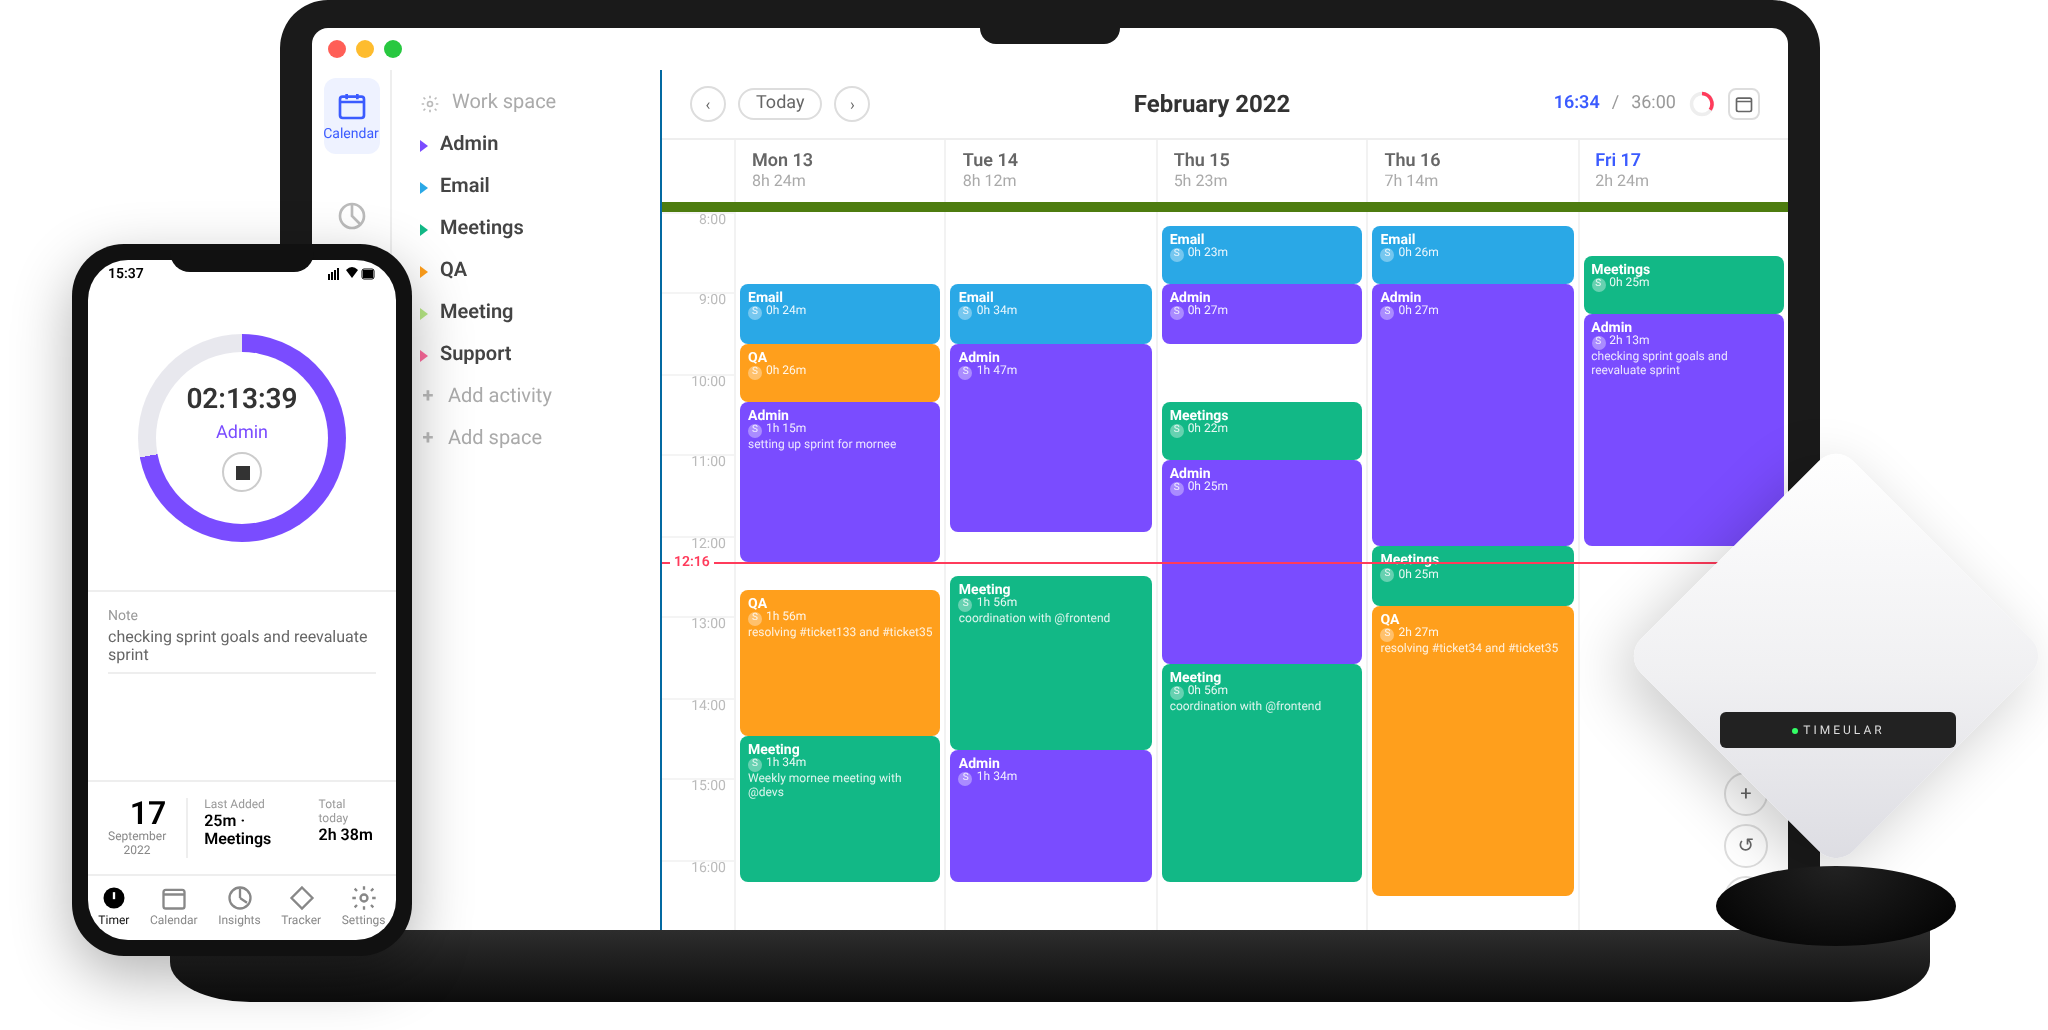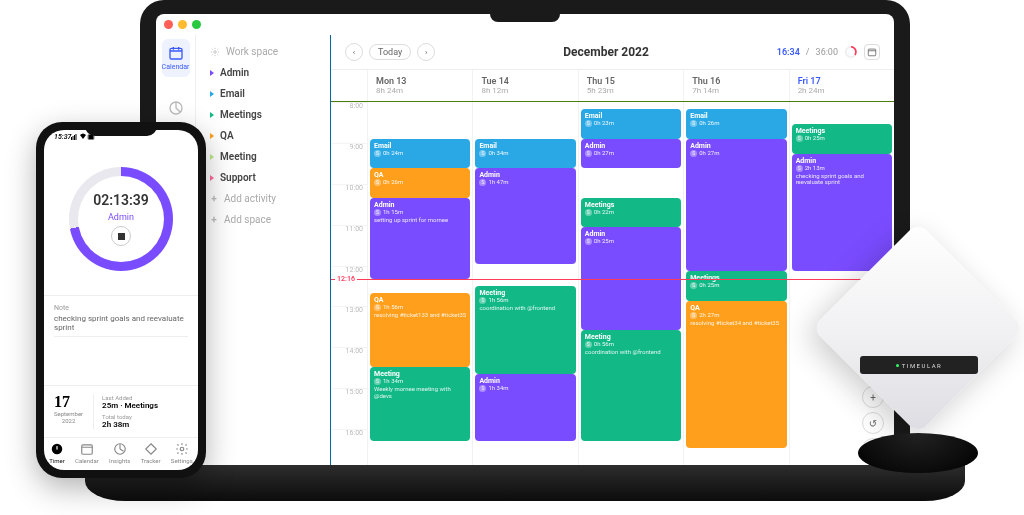--- a/index.html
+++ b/index.html
@@ -35,21 +35,21 @@
   .header { display: flex; align-items: center; justify-content: space-between; padding: 8px 14px; border-bottom: 1px solid #eee; }
   .hdr-left { display: flex; align-items: center; gap: 6px; }
   .nav-btn { width: 18px; height: 18px; border: 1px solid #ddd; border-radius: 50%; display: flex; align-items: center; justify-content: center; font-size: 8px; color: #666; cursor: pointer; background: #fff; }
   .today-btn { border: 1px solid #ddd; border-radius: 10px; padding: 2px 8px; font-size: 9px; color: #666; cursor: pointer; }
   .hdr-title { font-weight: 700; font-size: 12px; color: #333; }
   .hdr-right { display: flex; align-items: center; gap: 6px; font-size: 9px; }
   .hdr-right .time1 { color: #3b5bff; font-weight: 600; }
   .hdr-right .time2 { color: #999; }
   .mini-icon { width: 16px; height: 16px; border: 1px solid #ddd; border-radius: 4px; display: flex; align-items: center; justify-content: center; cursor: pointer; }
   
-  .days { display: flex; border-bottom: 1px solid #4d7c0f; }
+  .days { display: flex; border-bottom: 5px solid #4d7c0f; }
   .time-gutter { width: 36px; }
   .day-col { flex: 1; padding: 6px 8px; border-left: 1px solid #f2f2f2; }
   .day-col .dname { font-size: 9px; font-weight: 600; color: #666; }
   .day-col .dsum { font-size: 8px; color: #aaa; }
   .day-col.today .dname { color: #3b5bff; }
   
   .grid { flex: 1; display: flex; position: relative; overflow: hidden; }
   .hours { width: 36px; display: flex; flex-direction: column; }
   .hour { flex: 1; font-size: 7px; color: #bbb; text-align: right; padding-right: 4px; border-top: 1px solid #f4f4f4; line-height: 1; }
   .gcol { flex: 1; position: relative; border-left: 1px solid #f2f2f2; }
@@ -60,39 +60,39 @@
   .now-line { position: absolute; left: 0; right: 0; height: 1px; background: #ff3b5b; }
   .now-badge { position: absolute; left: 4px; transform: translateY(-50%); font-size: 7px; color: #ff3b5b; font-weight: 600; background: #fff; padding: 0 2px; }
   
   .zoom { position: absolute; right: 10px; bottom: 10px; display: flex; flex-direction: column; gap: 4px; }
   .zoom .zb { width: 22px; height: 22px; border: 1px solid #ddd; border-radius: 50%; background: #fff; display: flex; align-items: center; justify-content: center; font-size: 10px; cursor: pointer; color: #666; }
   
   
   .phone { position: absolute; left: 36px; top: 122px; width: 170px; height: 356px; background: #111; border-radius: 26px; padding: 8px; z-index: 5; box-shadow: 0 10px 30px rgba(0,0,0,.3); }
   .phone-screen { background: #fff; width: 100%; height: 100%; border-radius: 20px; overflow: hidden; display: flex; flex-direction: column; position: relative; }
   .phone-notch { position: absolute; top: 0; left: 50%; transform: translateX(-50%); width: 72px; height: 14px; background: #111; border-radius: 0 0 10px 10px; z-index: 10; }
-  .phone-status { display: flex; justify-content: flex-start; padding: 3px 10px 0; font-size: 7px; font-weight: 600; font-style: italic; }
+  .phone-status { display: flex; justify-content: space-between; padding: 3px 10px 0; font-size: 7px; font-weight: 600; }
   
   .timer-wrap { flex: 0 0 152px; display: flex; flex-direction: column; align-items: center; justify-content: center; }
   .ring { width: 104px; height: 104px; border-radius: 50%; position: relative; display: flex; align-items: center; justify-content: center; flex-direction: column;
     background: conic-gradient(#7a4cff 0 72%, #e8e8ee 72% 100%); }
   .ring-inner { width: 86px; height: 86px; border-radius: 50%; background: #fff; display: flex; flex-direction: column; align-items: center; justify-content: center; gap: 4px; }
   .t-time { font-size: 14px; font-weight: 600; color: #333; }
   .t-label { font-size: 9px; color: #7a4cff; }
   .stop { width: 20px; height: 20px; border: 1px solid #ccc; border-radius: 50%; display: flex; align-items: center; justify-content: center; }
   .stop::after { content: ''; width: 7px; height: 7px; background: #333; }
   
   .note { padding: 8px 10px; border-top: 1px solid #eee; }
   .note-lbl { font-size: 7px; color: #999; }
   .note-txt { font-size: 8px; color: #666; border-bottom: 1px solid #eee; padding: 2px 0 4px; }
   
   .summary { margin-top: auto; padding: 8px 10px; display: flex; gap: 10px; border-top: 1px solid #eee; }
-  .summary .big { font-size: 16px; font-weight: 600; text-align: left; line-height: 1; font-family: Liberation Serif, serif; }
+  .summary .big { font-size: 16px; font-weight: 600; text-align: right; line-height: 1; }
   .summary .sub { font-size: 6px; color: #888; text-align: center; }
-  .summary .col2 { display: flex; flex-direction: column; gap: 3px; font-size: 7px; border-left: 1px solid #eee; padding-left: 8px; }
+  .summary .col2 { display: flex; flex-direction: row; gap: 3px; font-size: 7px; border-left: 1px solid #eee; padding-left: 8px; }
   .summary .lbl { color: #999; font-size: 6px; }
   .summary .val { font-weight: 600; font-size: 8px; }
   
   .tabbar { display: flex; justify-content: space-around; border-top: 1px solid #eee; padding: 4px 0 6px; }
   .tab { display: flex; flex-direction: column; align-items: center; gap: 1px; font-size: 6px; color: #888; cursor: pointer; }
   .tab.active { color: #111; }
   .tab svg { width: 14px; height: 14px; }
   
   
   .device { position: absolute; right: 16px; top: 248px; width: 180px; height: 180px; z-index: 6; }
@@ -180,21 +180,21 @@
           </div>
       </div>
 
       <div class="main">
         <div class="header">
           <div class="hdr-left">
             <div class="nav-btn">‹</div>
             <div class="today-btn">Today</div>
             <div class="nav-btn">›</div>
           </div>
-          <div class="hdr-title">December 2022</div>
+          <div class="hdr-title">February 2022</div>
           <div class="hdr-right">
             <span class="time1">16:34</span>
               <span class="time2"> / </span>
               <span class="time2">36:00</span>
             <svg width="14" height="14" viewBox="0 0 24 24">
                 <circle cx="12" cy="12" r="9" fill="none" stroke="#eee" stroke-width="3"></circle>
                 <path d="M12 3 a9 9 0 0 1 7 14" fill="none" stroke="#ff3b5b" stroke-width="3"></path>
               </svg>
             <div class="mini-icon">
               <svg width="10" height="10" viewBox="0 0 24 24" fill="none" stroke="#666" stroke-width="2">

